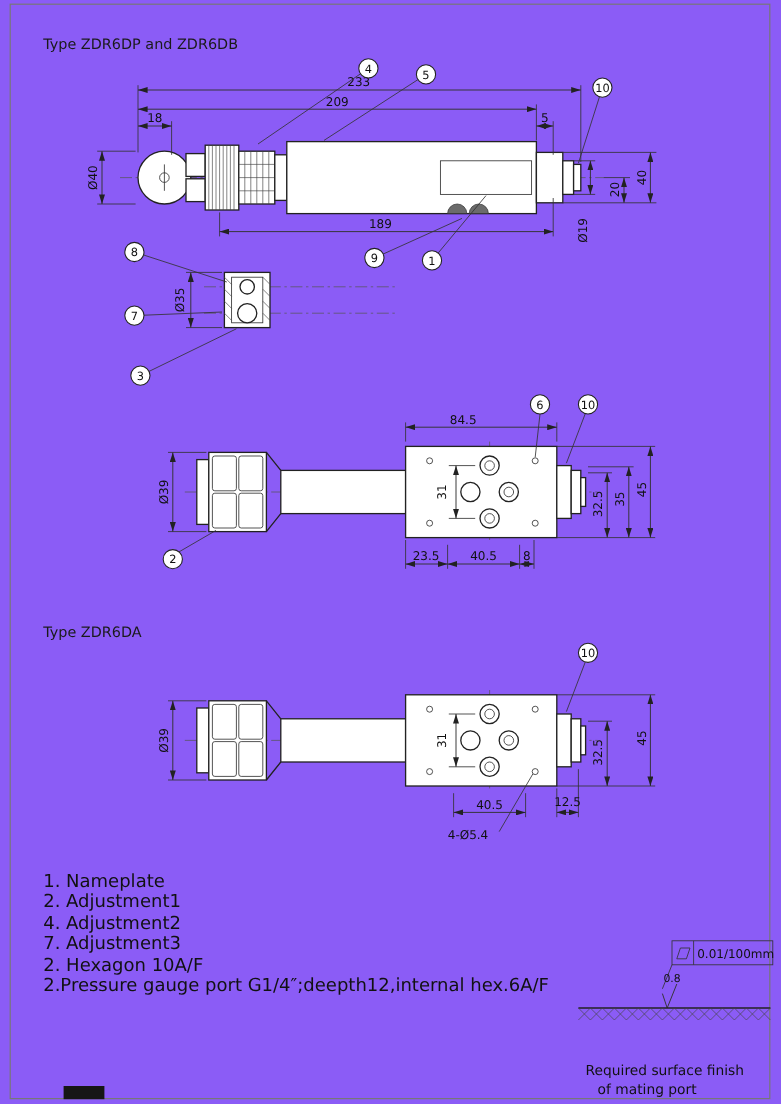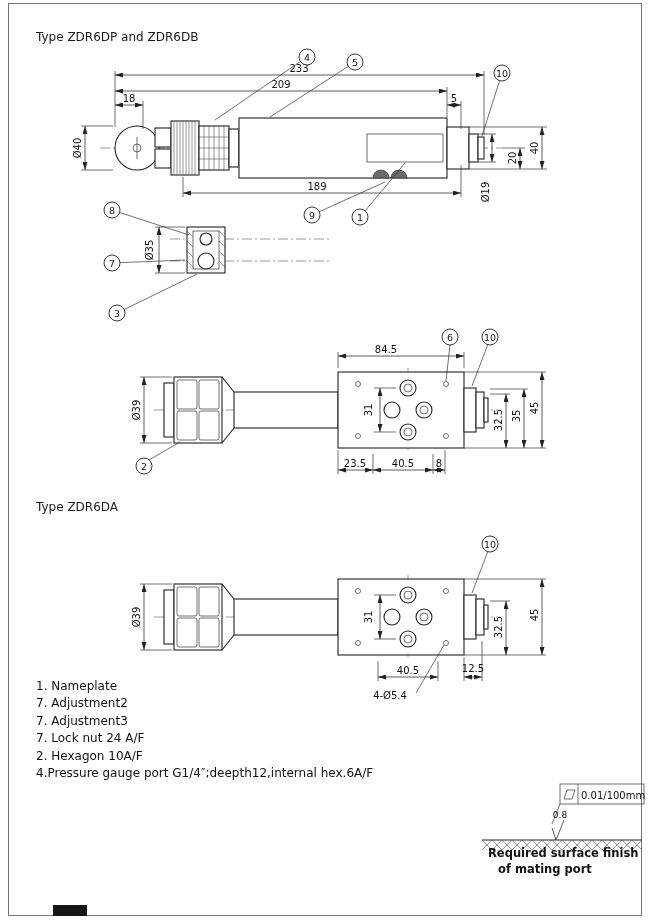--- a/index.html
+++ b/index.html
@@ -1,24 +1,24 @@
 <!DOCTYPE html>
 <html><head>
 <meta charset="utf-8">
 <style>
   * { margin:0; padding:0; box-sizing:border-box; }
   html,body { background:#ddd; }
-  .page { position:relative; width:651px; height:920px; background:#ffffff; margin:0 auto;
+  .page { position:relative; width:651px; height:920px; background:#8b5cf6; margin:0 auto;
           font-family:"DejaVu Sans", sans-serif; color:#111; overflow:hidden; }
   .frame { position:absolute; left:8px; top:3px; width:634px; height:913px; border:1px solid #777; }
   .title { position:absolute; font-size:12px; color:#1a1a1a; }
   #title-top { left:36px; top:30px; }
-  #title-da  { left:36px; top:500px; }
-  .legend { position:absolute; left:36px; top:678px; font-size:12px; line-height:17.4px; }
-  .note { position:absolute; left:488px; top:845px; font-size:11.5px; line-height:16px;font-weight:bold; }
+  #title-da  { left:36px; top:520px; }
+  .legend { position:absolute; left:36px; top:726px; font-size:15px; line-height:17.4px; }
+  .note { position:absolute; left:488px; top:884px; font-size:11.5px; line-height:16px; }
   .note .l2 { padding-left:10px; }
   .mark { position:absolute; left:53px; top:905px; width:34px; height:11px; background:#161616; }
   svg { position:absolute; overflow:visible; }
   #view-side   { left:55px;  top:45px;  }
   #view-top-db { left:128px; top:328px; }
   #view-top-da { left:128px; top:535px; }
   #surface-finish { left:476px; top:778px; }
   .ol   { fill:none; stroke:#222; stroke-width:1.1; }
   .olf  { fill:#fff; stroke:#222; stroke-width:1.1; }
   .thin { fill:none; stroke:#333; stroke-width:0.7; }
@@ -302,25 +302,25 @@
     </g>
     <g>
       <line class="thin" x1="360" y1="16" x2="344" y2="58"></line>
       <circle class="callout-circle" cx="362" cy="9" r="8"></circle>
       <text class="callout-num" x="362" y="12.5">10</text>
     </g>
   </svg>
 
   <div class="legend">
     <div>1. Nameplate</div>
-    <div>7. Adjustment2</div>
+    <div>2. Adjustment1</div>
+    <div>4. Adjustment2</div>
     <div>7. Adjustment3</div>
-    <div>7. Lock nut 24 A/F</div>
     <div>2. Hexagon 10A/F</div>
-    <div>4.Pressure gauge port G1/4″;deepth12,internal hex.6A/F</div>
+    <div>2.Pressure gauge port G1/4″;deepth12,internal hex.6A/F</div>
   </div>
 
   <svg id="surface-finish" width="172" height="82" viewBox="0 0 172 82">
     <rect class="thin" x="84" y="6" width="84" height="20"></rect>
     <line class="thin" x1="102" y1="6" x2="102" y2="26"></line>
     <path class="thin" d="M88,21 L91,12 L99,12 L96,21 Z"></path>
     <text class="dim" x="105" y="20.5">0.01/100mm</text>
     <line class="thin" x1="84" y1="26" x2="76" y2="46"></line>
     <text class="dim tm" x="84" y="40" style="font-size:9px">0.8</text>
     <path class="dl" d="M76,50 L80,62 L88,42"></path>

